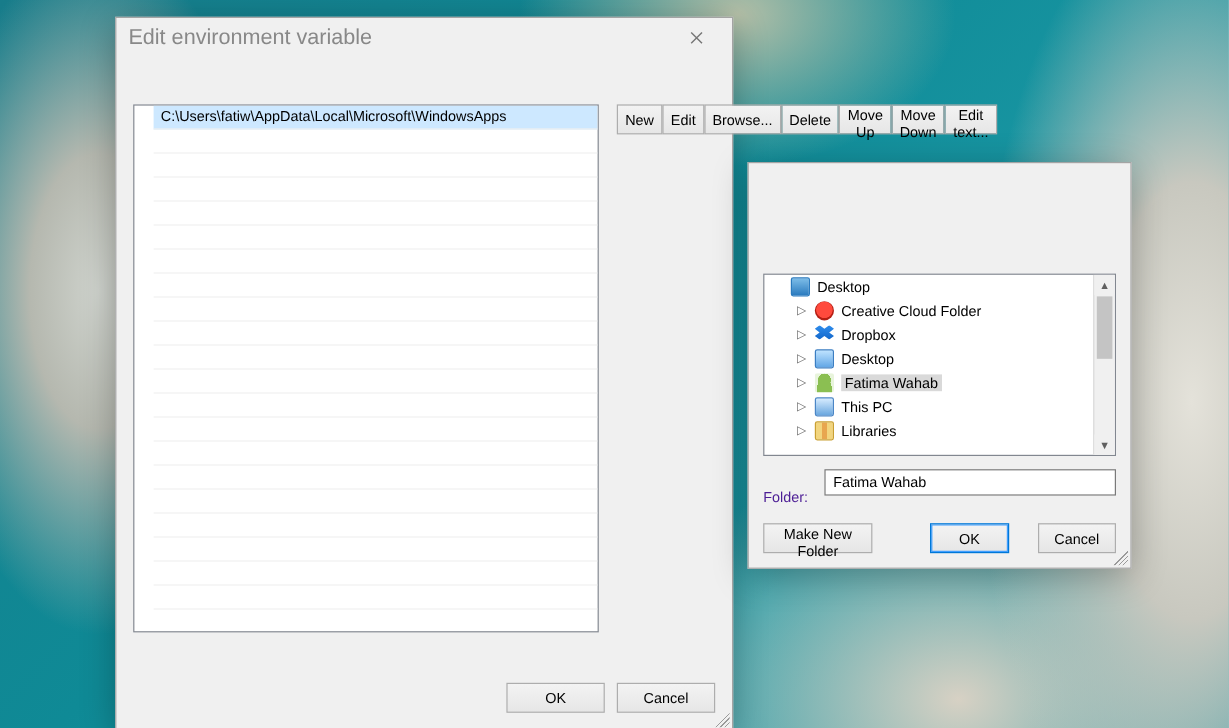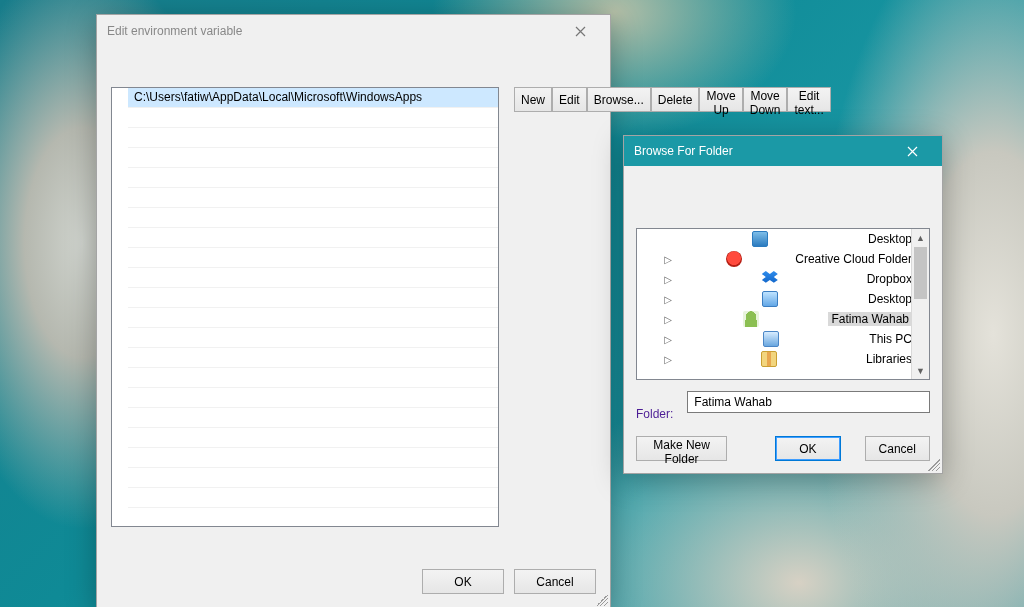--- a/index.html
+++ b/index.html
@@ -6,21 +6,21 @@
   
   .desktop{position:absolute;inset:0;background:
     radial-gradient(ellipse 260px 520px at 8% 40%, #cfd3cd 0%, #b5b8af 22%, rgba(0,0,0,0) 55%),
     radial-gradient(ellipse 300px 700px at 97% 55%, #e4e2da 0%, #c8c8bf 26%, rgba(0,0,0,0) 60%),
     radial-gradient(ellipse 400px 300px at 78% 96%, #d7d1c4 0%, rgba(0,0,0,0) 70%),
     radial-gradient(ellipse 260px 180px at 60% 2%, #b4bfa7 0%, rgba(0,0,0,0) 70%),
     linear-gradient(135deg,#177c8a 0%, #0f8a96 40%, #1b99a6 70%, #1f929f 100%);
   }
 
   .win{position:absolute;background:#f0f0f0;border:1px solid #a4a4a4;box-shadow:0 6px 28px rgba(0,0,0,.28);}
-  .win .titlebar{height:32px;display:flex;align-items:center;padding:0 10px;color:#888;font-size:12px;}
+  .win .titlebar{height:32px;display:flex;align-items:center;padding:0 10px;color:#888;font-size:18px;}
   .win .titlebar .spacer{flex:1;}
   .close-x{width:40px;height:24px;display:flex;align-items:center;justify-content:center;color:#777;font-size:14px;}
 
   
   #edit-env{left:96px;top:14px;width:513px;height:593px;}
   #edit-env .body{position:absolute;left:14px;right:14px;top:72px;bottom:14px;}
   .list-box{position:absolute;left:0;top:0;width:388px;height:440px;background:#fff;border:1px solid #828790;box-sizing:border-box;overflow:hidden;}
   .list-box .row{height:19px;line-height:19px;padding:0 6px;border-bottom:1px solid #f1f1f1;white-space:nowrap;overflow:hidden;text-overflow:ellipsis;margin-left:16px;}
   .list-box .row.sel{background:#cde8ff;}
   .btncol{position:absolute;right:0;top:0;width:82px;display:flex;flex-direction:row;}
@@ -34,21 +34,21 @@
   
   #browse{left:623px;top:135px;width:318px;height:337px;}
   #browse .titlebar{background:#1b99a6;color:#fff;height:30px;}
   #browse .titlebar .close-x{color:#fff;}
   #browse .inner{position:absolute;left:12px;right:12px;top:40px;bottom:12px;}
   .tree{position:absolute;left:0;right:0;top:52px;height:152px;border:1px solid #828790;background:#fff;box-sizing:border-box;overflow:hidden;}
   .tree-scroll{position:absolute;top:0;right:0;bottom:0;width:17px;background:#f0f0f0;border-left:1px solid #d9d9d9;}
   .tree-scroll .sbtn{height:17px;background:#f0f0f0;color:#606060;display:flex;align-items:center;justify-content:center;font-size:9px;}
   .tree-scroll .thumb{position:absolute;left:2px;right:2px;top:18px;height:52px;background:#c4c4c4;}
   .tree-rows{position:absolute;left:0;right:17px;top:0;bottom:0;}
-  .trow{height:20px;display:flex;align-items:center;gap:6px;padding-left:6px;justify-content:space-between;}
+  .trow{height:20px;display:flex;align-items:center;gap:6px;padding-left:6px;}
   .trow.child{padding-left:26px;}
   .trow .expander{width:10px;color:#6b6b6b;font-size:10px;text-align:center;}
   .trow .lbl{white-space:nowrap;}
   .trow.sel .lbl{background:#d9d9d9;padding:0 3px;}
   .folder-row{position:absolute;left:0;right:0;top:214px;height:24px;display:flex;align-items:center;gap:14px;}
   .folder-row label{color:#4c1d95;margin-top:24px;}
   .folder-row input{flex:1;height:22px;border:1px solid #7a7a7a;padding:0 6px;font-family:inherit;font-size:12px;box-sizing:border-box;}
   .browse-buttons{position:absolute;left:0;right:0;bottom:0;display:flex;align-items:center;gap:24px;}
   .browse-buttons .wbtn{width:78px;margin:0;}
   .browse-buttons .wbtn.wide{width:110px;}
@@ -123,29 +123,20 @@
 
     <div class="dlg-buttons">
       <button class="wbtn">OK</button>
       <button class="wbtn">Cancel</button>
     </div>
   </div>
   <div class="resize-grip"></div>
 </div>
 
 <div id="browse" class="win">
-  <div class="titlebar">
-    <span>Browse For Folder</span>
-    <span class="spacer"></span>
-    <div class="close-x">
-      <svg width="11" height="11" viewBox="0 0 11 11">
-          <path d="M1 1 L10 10 M10 1 L1 10" stroke="currentColor" stroke-width="1.2" fill="none"></path>
-        </svg>
-    </div>
-  </div>
 
   <div class="inner">
     <div class="tree">
       <div class="tree-rows">
         <div class="trow">
           <span class="expander"></span>
           <span class="ico ico-desktop"></span>
           <span class="lbl">Desktop</span>
         </div>
         <div class="trow child">

